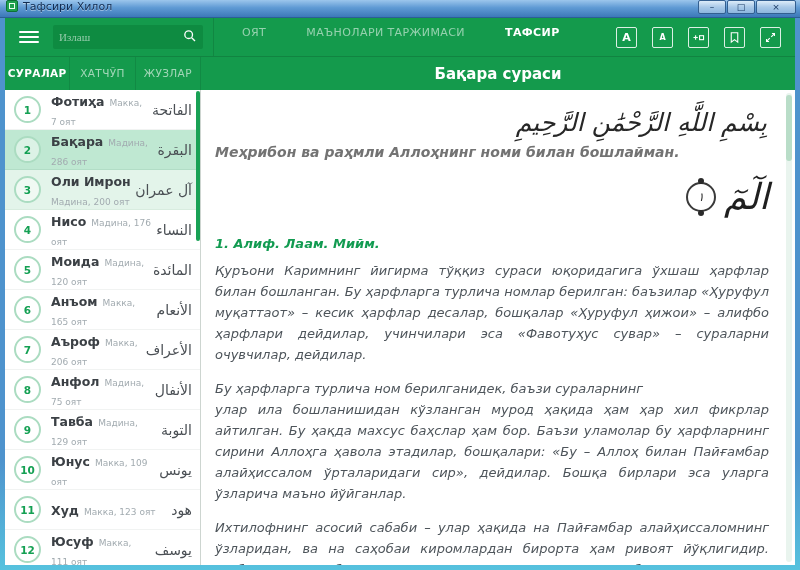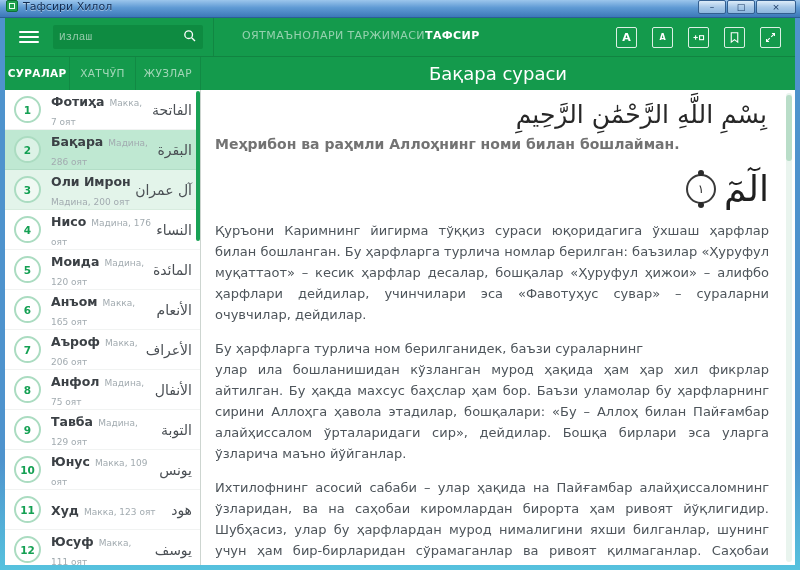--- a/index.html
+++ b/index.html
@@ -31,59 +31,59 @@
     padding:0 5px 5px 5px; }
   .app { height:100%; display:flex; flex-direction:column; background:#fff; overflow:hidden; }
 
   
   .toolbar { height:38px; flex:0 0 38px; background:#149a4c; display:flex; align-items:center; }
   .hamburger { width:20px; margin:0 0 0 14px; display:flex; flex-direction:column; gap:3px; cursor:pointer; }
   .hamburger b { display:block; height:2px; background:#fff; border-radius:1px; }
   .searchbox { width:150px; height:24px; margin-left:14px; background:#0e8b41; border-radius:2px;
     display:flex; align-items:center; padding:0 6px; }
   .searchbox input { flex:1; min-width:0; background:transparent; border:none; outline:none;
-    font-family:Liberation Mono, monospace; font-size:11px; color:#fff; }
+    font-family:Liberation Serif, serif; font-size:11px; color:#fff; }
   .searchbox input::placeholder { color:rgba(255,255,255,.55); }
-  .toolbar-tabs { height:100%; display:flex; align-items:flex-end; padding:14px 28px;
+  .toolbar-tabs { height:100%; display:flex; align-items:flex-start; gap:40px; padding:8px 28px;
     border-left:1px solid rgba(0,0,0,.12); margin-left:10px; }
   .tt { font-size:11px; letter-spacing:.4px; color:rgba(255,255,255,.55); cursor:pointer; white-space:nowrap; }
   .tt.active { color:#fff; font-weight:bold; }
   .actions { margin-left:auto; display:flex; gap:15px; padding-right:14px; }
   .act { width:21px; height:21px; border:1px solid rgba(255,255,255,.85); border-radius:2px;
     display:flex; align-items:center; justify-content:center; color:#fff; cursor:pointer; }
   .act .glyph-big { font-size:11px; font-weight:bold; }
   .act .glyph-small { font-size:8px; font-weight:bold; }
   .act svg { display:block; }
 
   
   .band { height:34px; flex:0 0 34px; background:#149a4c; display:flex; border-top:1px solid rgba(0,0,0,.14); }
   .side-tabs { width:196px; flex:0 0 196px; display:flex;align-items:flex-end; }
   .stab { flex:1; text-align:center; line-height:33px; font-size:10.5px; letter-spacing:.4px;
     color:rgba(255,255,255,.6); border-right:1px solid rgba(0,0,0,.10); cursor:pointer; white-space:nowrap; }
   .stab.active { color:#fff; font-weight:bold; }
   .content-header { flex:1; display:flex; align-items:center; justify-content:center;
-    color:#fff; font-size:18px; }
+    color:#fff; font-size:15px;font-weight:bold; }
 
   
   .body { flex:1; display:flex; min-height:0; }
 
   .sidebar { width:196px; flex:0 0 196px; border-right:1px solid #cdd5d0; position:relative; overflow:hidden; background:#fff; }
   .row { height:40px; display:flex; align-items:center; padding:0 8px 0 9px; border-bottom:1px solid #f1f3f2; cursor:pointer; }
   .row.sel { background:#bfe8d2; border-bottom-color:#b2ddc6; }
   .row.tint { background:#e3f4ea; border-bottom-color:#d8ecdf; }
   .badge { width:27px; height:27px; flex:0 0 27px; border:2px solid #abdcc1; border-radius:50%;
     display:flex; align-items:center; justify-content:center;
     color:#14a053; font-size:10.5px; font-weight:bold; background:rgba(255,255,255,.45); }
   .row-text { flex:1; margin-left:10px; min-width:0; }
   .s-name { font-size:12.5px; font-weight:bold; color:#3b4045; line-height:15px; }
   .s-meta { font-size:9px; color:#a2abb0; margin-top:2px; }
   .s-arabic { font-size:14px; color:#4a4f54; white-space:nowrap; margin-left:4px; }
   .side-thumb { position:absolute; top:1px; right:0; width:4px; height:150px; background:#19a155; border-radius:2px; }
 
-  .main { flex:1; position:relative; overflow:hidden; padding:4px 26px 0 14px; background:#fff; }
+  .main { flex:1; position:relative; overflow:hidden; padding:12px 26px 0 14px; background:#fff;font-style:italic; }
   .bismillah { direction:rtl; text-align:right; font-size:25px; color:#272727; padding:4px 2px 0 0; line-height:1.35; }
   .bismillah-tr { margin-top:4px; font-size:14px; font-weight:bold; color:#737373; }
   .ayah-line { direction:rtl; display:flex; align-items:center; justify-content:flex-start; gap:8px;
     margin:10px 0 4px; min-height:54px; }
   .ayah { font-size:36px; color:#1f1f1f; line-height:1.1; }
   .medallion { position:relative; width:30px; height:30px; border:2px solid #3a3a3a; border-radius:50%;
     display:flex; align-items:center; justify-content:center; font-size:12px; color:#2a2a2a; }
   .medallion::before, .medallion::after { content:""; position:absolute; left:50%; transform:translateX(-50%);
     width:6px; height:6px; background:#2a2a2a; border-radius:50%; }
   .medallion::before { top:-6px; } .medallion::after { bottom:-6px; }
@@ -269,20 +269,21 @@
 
         <div class="main">
           <div class="bismillah" dir="rtl">بِسْمِ اللَّهِ الرَّحْمَٰنِ الرَّحِيمِ</div>
           <div class="bismillah-tr">Меҳрибон ва раҳмли Аллоҳнинг номи билан бошлайман.</div>
 
           <div class="ayah-line" dir="rtl">
             <span class="ayah">الٓمٓ</span>
             <span class="medallion">١</span>
           </div>
 
+          <div class="heading">1. Алиф. Лаам. Мийм.</div>
 
           <p class="para">Қуръони Каримнинг йигирма тўққиз сураси юқоридагига ўхшаш ҳарфлар билан бошланган. Бу ҳарфларга турлича номлар берилган: баъзилар «Ҳуруфул муқаттаот» – кесик ҳарфлар десалар, бошқалар «Ҳуруфул ҳижои» – алифбо ҳарфлари дейдилар, учинчилари эса «Фавотуҳус сувар» – сураларни очувчилар, дейдилар.</p>
           <p class="para">
             <span>Бу ҳарфларга турлича ном берилганидек, баъзи сураларнинг</span>
             <span>улар ила бошланишидан кўзланган мурод ҳақида ҳам ҳар хил фикрлар айтилган. Бу ҳақда махсус баҳслар ҳам бор. Баъзи уламолар бу ҳарфларнинг сирини Аллоҳга ҳавола этадилар, бошқалари: «Бу – Аллоҳ билан Пайғамбар алайҳиссалом ўрталаридаги сир», дейдилар. Бошқа бирлари эса уларга ўзларича маъно йўйганлар.</span>
           </p>
           <p class="para">Ихтилофнинг асосий сабаби – улар ҳақида на Пайғамбар алайҳиссаломнинг ўзларидан, ва на саҳобаи киромлардан бирорта ҳам ривоят йўқлигидир. Шубҳасиз, улар бу ҳарфлардан мурод нималигини яхши билганлар, шунинг учун ҳам бир-бирларидан сўрамаганлар ва ривоят қилмаганлар. Саҳобаи киромларнинг одатлари – билмаган нарсаларинигина сўрардилар. Улар улуғ зотлар бўлиб, елкаларида Ислом динини бутун дунёга тарқатишдек улкан масъулият ётганини тўлиқ тушунар эдилар ва асосий эътиборни шунга қаратардилар. Билган нарсалари ҳақида тортишувларга тоқатлари ҳам, вақтлари ҳам йўқ эди.</p>
 
           <div class="main-track">
             <div class="main-thumb"></div>

